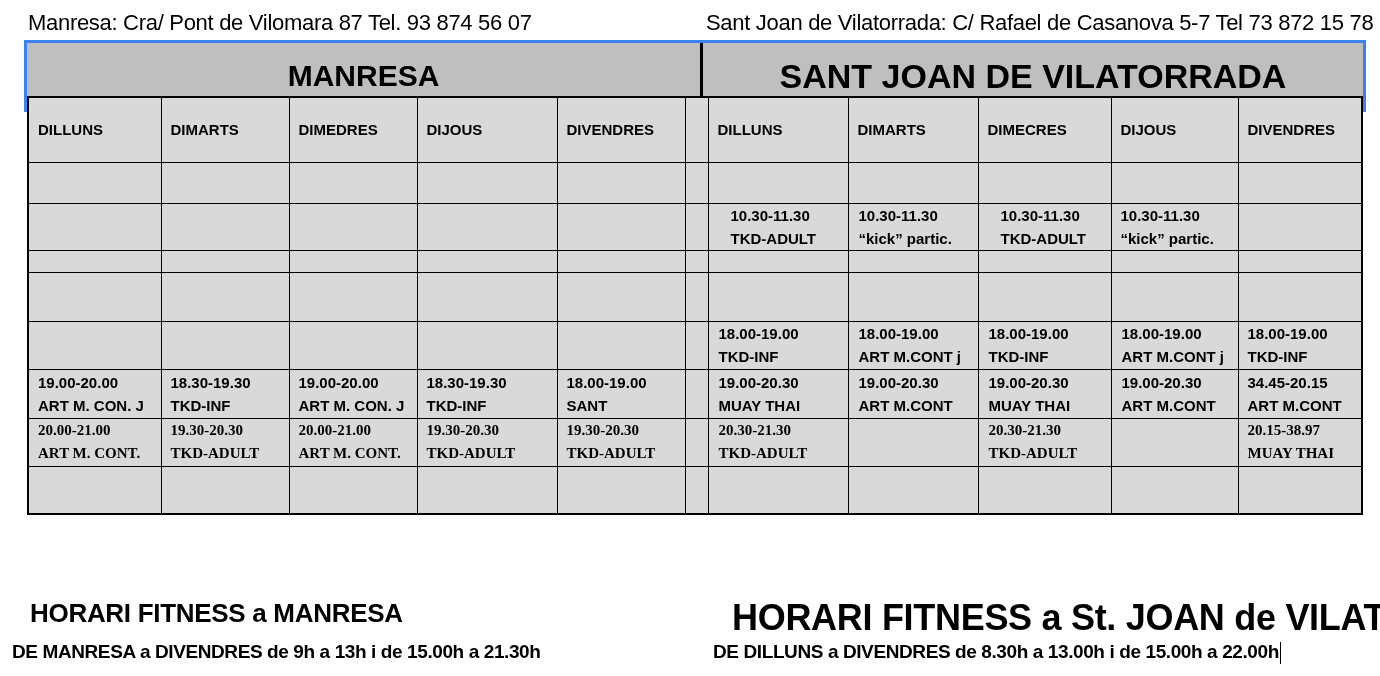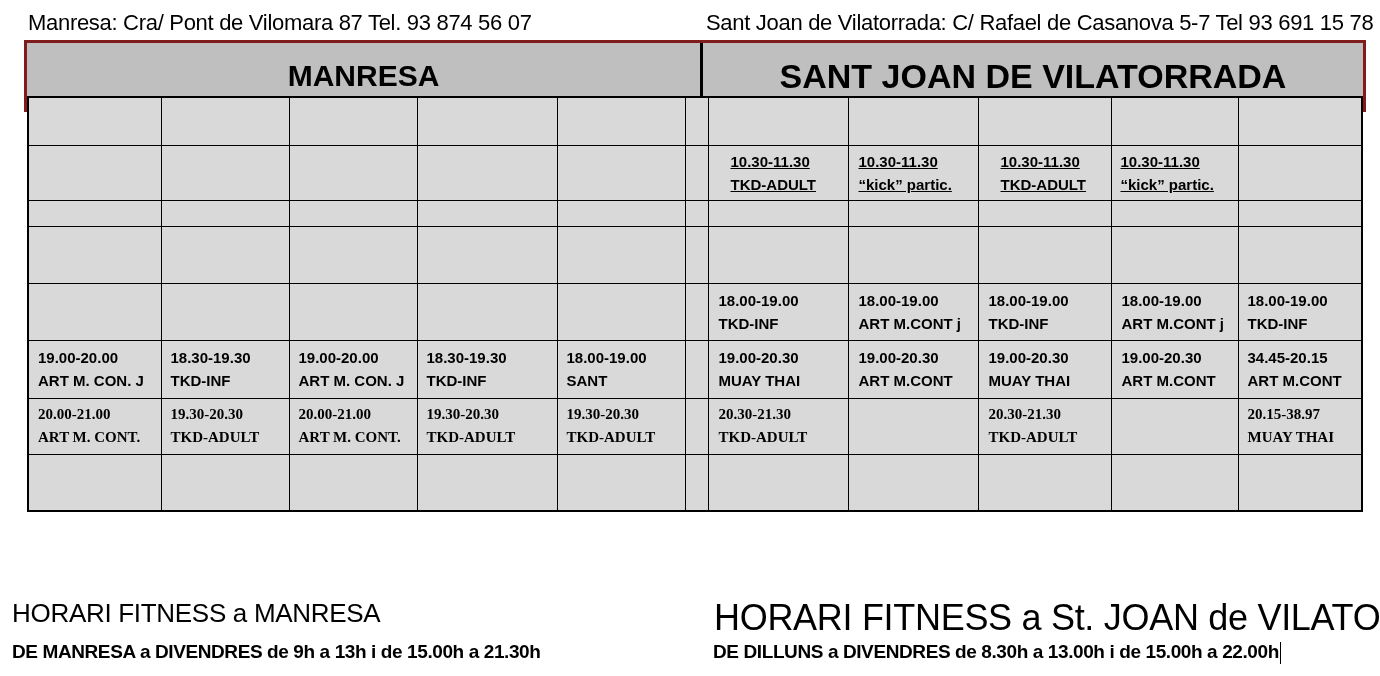--- a/index.html
+++ b/index.html
@@ -1,40 +1,40 @@
 <!DOCTYPE html>
 <html><head>
 <meta charset="utf-8">
 <style>
   html, body { margin:0; padding:0; background:#ffffff; }
   body { width:1380px; height:676px; position:relative; overflow:hidden;
          font-family:"Liberation Sans", "DejaVu Sans", sans-serif; color:#000; }
   .addr { position:absolute; top:11px; font-size:22px; line-height:24px; white-space:nowrap; letter-spacing:-0.3px; }
   .banner { position:absolute; top:40px; left:24px; width:1342px; height:72px;
-            border:3px solid #7f1d1d; box-sizing:border-box; background:#bfbfbf; display:flex; }
+            border:3px solid #3b82f6; box-sizing:border-box; background:#bfbfbf; display:flex; }
   .banner .half { display:flex; align-items:center; justify-content:center; font-weight:bold; }
   .banner .b-left { width:673px; border-right:3px solid #000; font-size:30px; }
   .banner .b-right { flex:1; font-size:34px; }
   table.sched { position:absolute; top:96px; left:27px; width:1334px; height:416px;
                 border-collapse:collapse; background:#d9d9d9; border:2px solid #000; table-layout:fixed; }
   table.sched td { border:1.5px solid #000; font-weight:bold; font-size:15px; line-height:23px;
                    padding:0 0 0 9px; vertical-align:middle; white-space:nowrap; overflow:hidden; }
   table.sched td.gap { padding:0; }
   table.sched td.c { padding-left:22px; }
   table.sched td.c2 { padding-left:10px; }
   .cell-line { display:block; }
-  .foot-title { position:absolute; font-weight:normal; font-size:26px; white-space:nowrap; letter-spacing:-0.3px; }
+  .foot-title { position:absolute; font-weight:bold; font-size:26px; white-space:nowrap; letter-spacing:-0.3px;margin-left:18px; }
   .foot-sub { position:absolute; font-weight:bold; font-size:19px; white-space:nowrap; letter-spacing:-0.4px; }
   .cursor { display:inline-block; width:1px; height:22px; background:#000; vertical-align:middle; margin-left:1px; }
 </style>
 </head>
 <body>
 
 <div class="addr" style="left:28px;">Manresa: Cra/ Pont de Vilomara 87 Tel. 93 874 56 07</div>
-<div class="addr" style="left:706px;">Sant Joan de Vilatorrada: C/ Rafael de Casanova 5-7 Tel 93 691 15 78</div>
+<div class="addr" style="left:706px;">Sant Joan de Vilatorrada: C/ Rafael de Casanova 5-7 Tel 73 872 15 78</div>
 
 <div class="banner">
   <div class="half b-left">MANRESA</div>
   <div class="half b-right">SANT JOAN DE VILATORRADA</div>
 </div>
 
 <table class="sched">
   <colgroup>
     <col style="width:133px">
       <col style="width:128px">
@@ -42,20 +42,33 @@
       <col style="width:140px">
       <col style="width:128px">
     <col style="width:23px">
     <col style="width:140px">
       <col style="width:130px">
       <col style="width:133px">
       <col style="width:127px">
       <col style="width:124px">
   </colgroup>
   <tbody id="sched-body">
+      <tr style="height: 65px;">
+        <td>DILLUNS</td>
+        <td>DIMARTS</td>
+        <td>DIMEDRES</td>
+        <td>DIJOUS</td>
+        <td>DIVENDRES</td>
+        <td class="gap"></td>
+        <td>DILLUNS</td>
+        <td>DIMARTS</td>
+        <td>DIMECRES</td>
+        <td>DIJOUS</td>
+        <td>DIVENDRES</td>
+      </tr>
       <tr style="height: 41px;">
         <td>
           <span class="cell-line"></span>
           <span class="cell-line"></span>
         </td>
         <td>
           <span class="cell-line"></span>
           <span class="cell-line"></span>
         </td>
         <td>
@@ -85,21 +98,21 @@
         </td>
         <td>
           <span class="cell-line"></span>
           <span class="cell-line"></span>
         </td>
         <td>
           <span class="cell-line"></span>
           <span class="cell-line"></span>
         </td>
       </tr>
-      <tr style="height: 46px; text-decoration: underline;">
+      <tr style="height: 46px;">
         <td>
           <span class="cell-line"></span>
           <span class="cell-line"></span>
         </td>
         <td>
           <span class="cell-line"></span>
           <span class="cell-line"></span>
         </td>
         <td>
           <span class="cell-line"></span>

